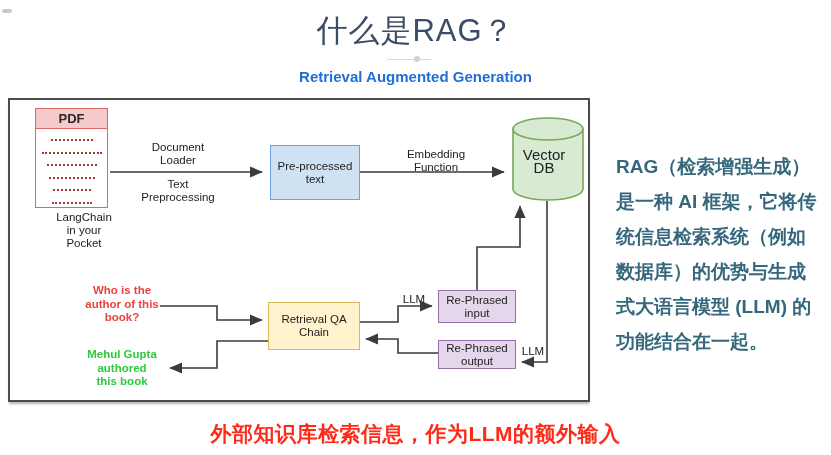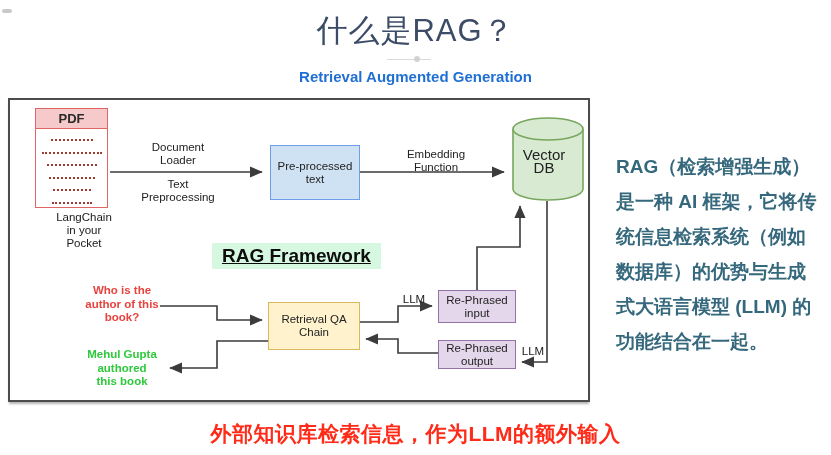--- a/index.html
+++ b/index.html
@@ -128,21 +128,20 @@
   <div class="abs node box-pre ctr ml">Pre-processed
 text</div>
 
   <svg class="abs cyl" width="72" height="84" viewBox="0 0 72 84">
     <path d="M1,12 L1,72 A35,11 0 0 0 71,72 L71,12" style="fill:var(--green-bg);stroke:var(--green-bd)" stroke-width="1.6"></path>
     <ellipse cx="36" cy="12" rx="35" ry="11" style="fill:var(--green-bg);stroke:var(--green-bd)" stroke-width="1.6"></ellipse>
   </svg>
   <div class="abs lbl-vdb ctr ml">Vector
 DB</div>
 
-  <div class="abs rag-framework">RAG Framework</div>
 
   <div class="abs question ctr ml">Who is the
 author of this
 book?</div>
   <div class="abs answer ctr ml">Mehul Gupta
 authored
 this book</div>
 
   <div class="abs node box-qa ctr ml">Retrieval QA
 Chain</div>

